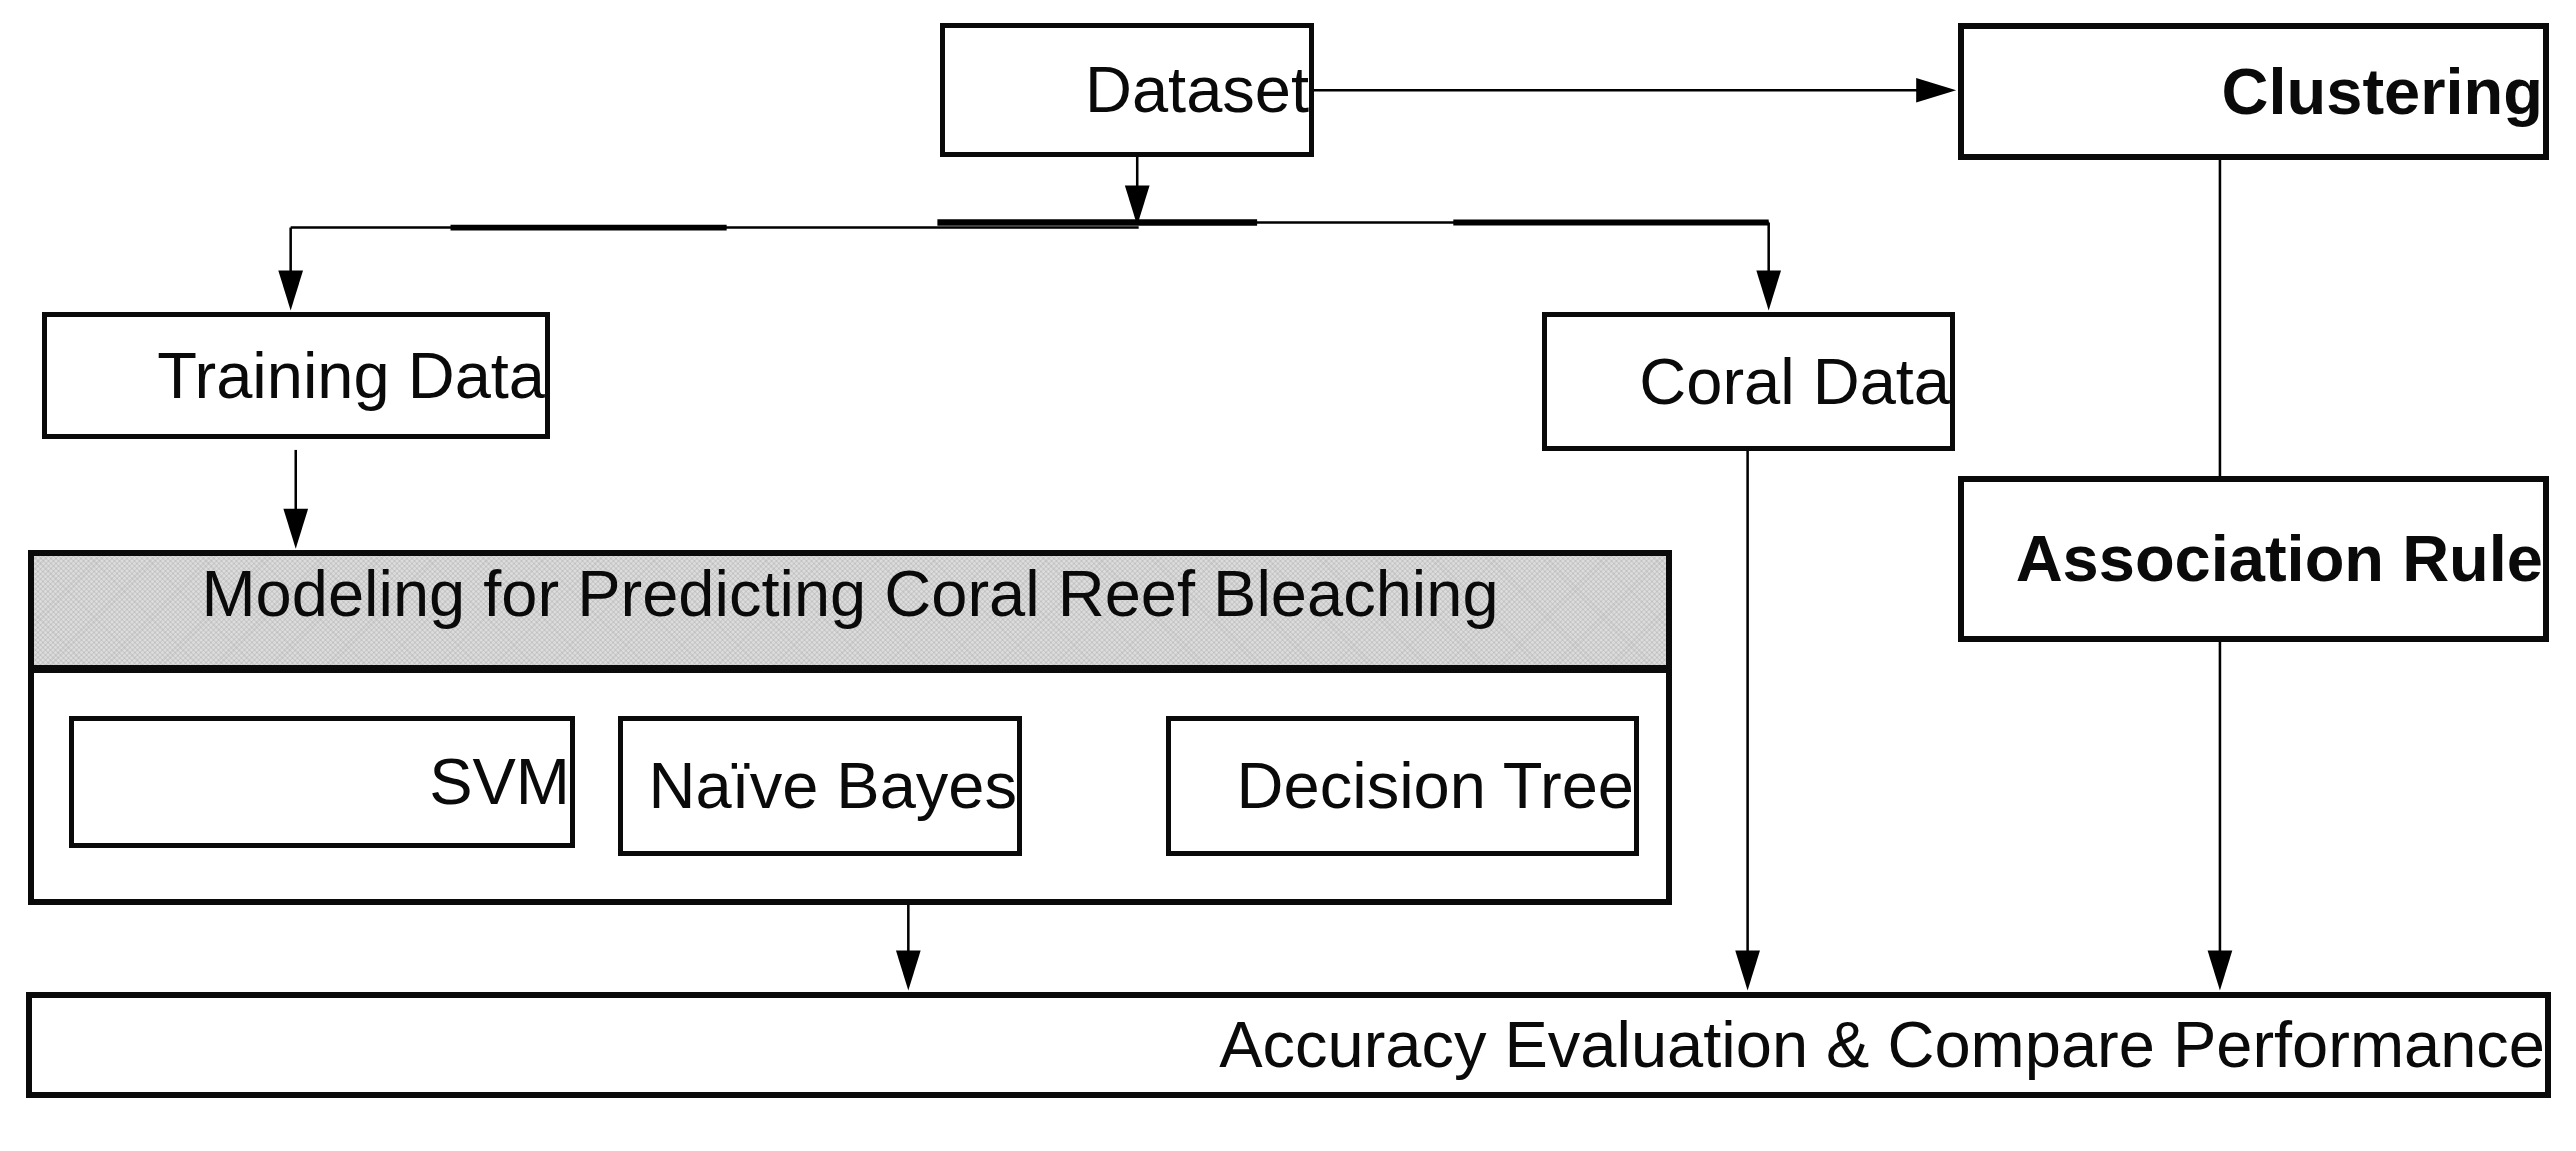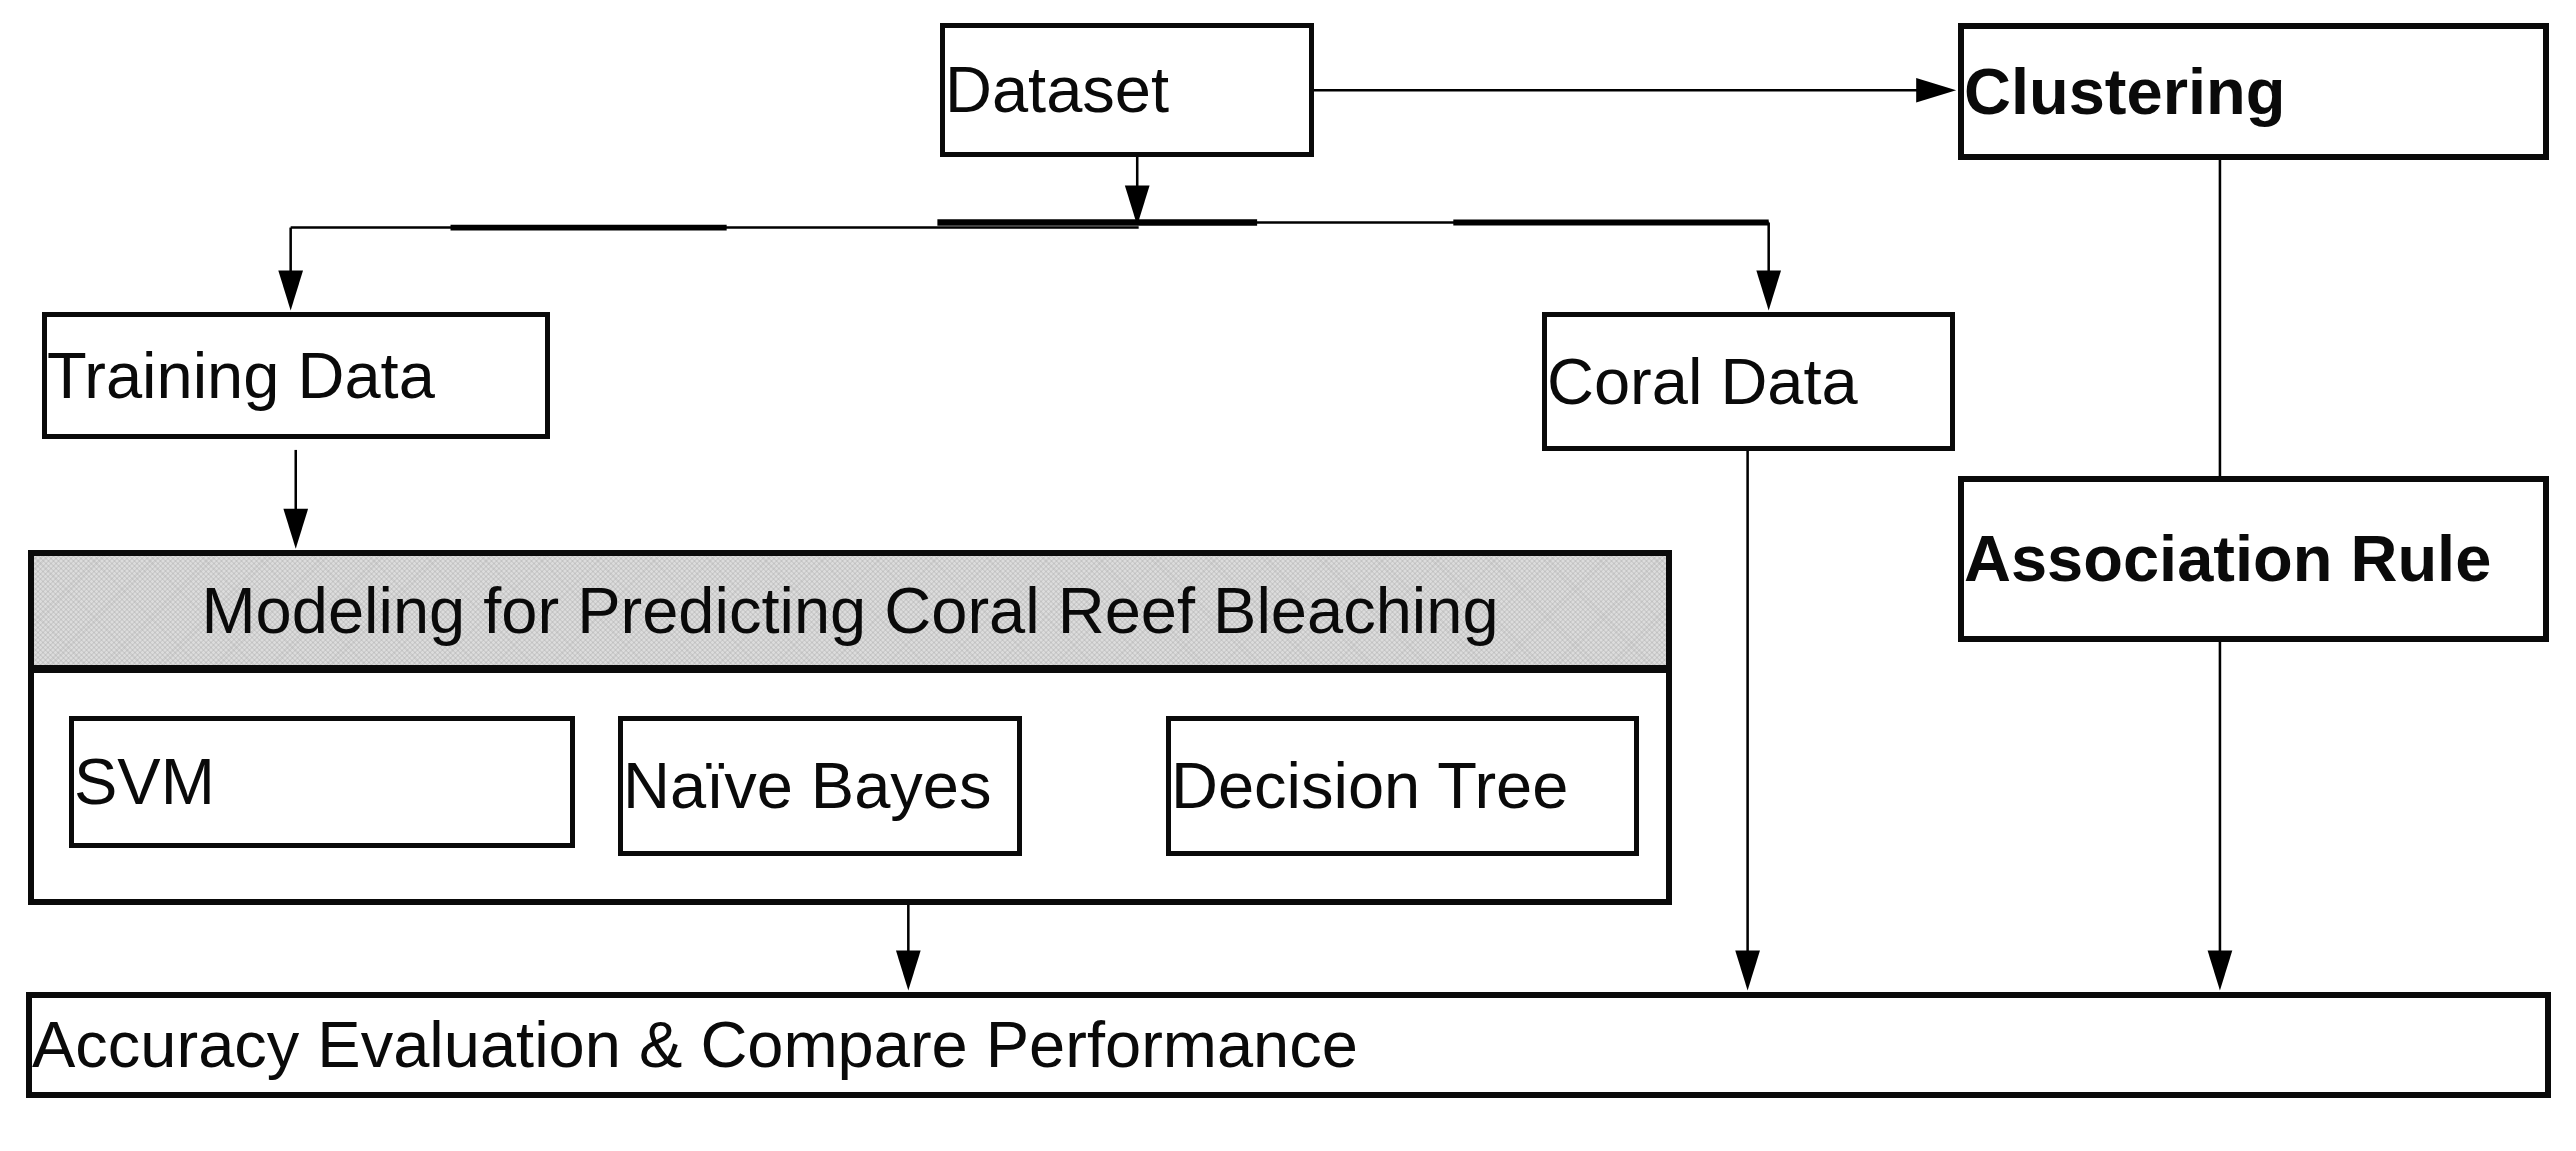--- a/index.html
+++ b/index.html
@@ -14,41 +14,41 @@
   .connector-layer{position:absolute;left:0;top:0;width:100%;height:100%;}
   .edge{stroke:var(--line,#000000);stroke-width:3.5;fill:none;}
   .edge-thick8{stroke:var(--line,#000000);stroke-width:8;fill:none;}
   .edge-thick9{stroke:var(--line,#000000);stroke-width:9;fill:none;}
   .arrow{fill:var(--line,#000000);stroke:none;}
   .box{
     position:absolute;
     background:#ffffff;
     border:5.8px solid var(--box-border,#0a0a0a);
     box-sizing:border-box;
-    display:flex;align-items:center;justify-content:flex-start;
+    display:flex;align-items:center;justify-content:flex-end;
     font-size:65px;line-height:1.1;white-space:nowrap;
     text-align:center;
   }
   .box.heavy{border-width:6.5px;font-weight:bold;}
   .box.inner{border-width:5.1px;}
   .box.wide{border-width:6.5px;}
   .container-box{
     position:absolute;
     background:#ffffff;
     border:6.5px solid var(--box-border,#0a0a0a);
     box-sizing:border-box;
   }
   .container-header{
     position:absolute;left:0;top:0;right:0;height:109px;
     border-bottom:8.7px solid var(--box-border,#0a0a0a);
     background-color:var(--header-fill,#dcdcdc);
     background-image:
       repeating-linear-gradient(45deg, rgba(150,150,150,0.20) 0 1.5px, rgba(0,0,0,0) 1.5px 3.6px),
       repeating-linear-gradient(-45deg, rgba(150,150,150,0.20) 0 1.5px, rgba(0,0,0,0) 1.5px 3.6px);
-    display:flex;align-items:center;justify-content:center;
+    display:flex;align-items:flex-start;justify-content:center;
     font-size:65px;white-space:nowrap;
   }
 </style>
 </head>
 <body>
 
 <div class="canvas">
 
   <svg class="connector-layer" width="2576" height="1152" viewBox="0 0 3545 1585" xmlns="http://www.w3.org/2000/svg">
 

